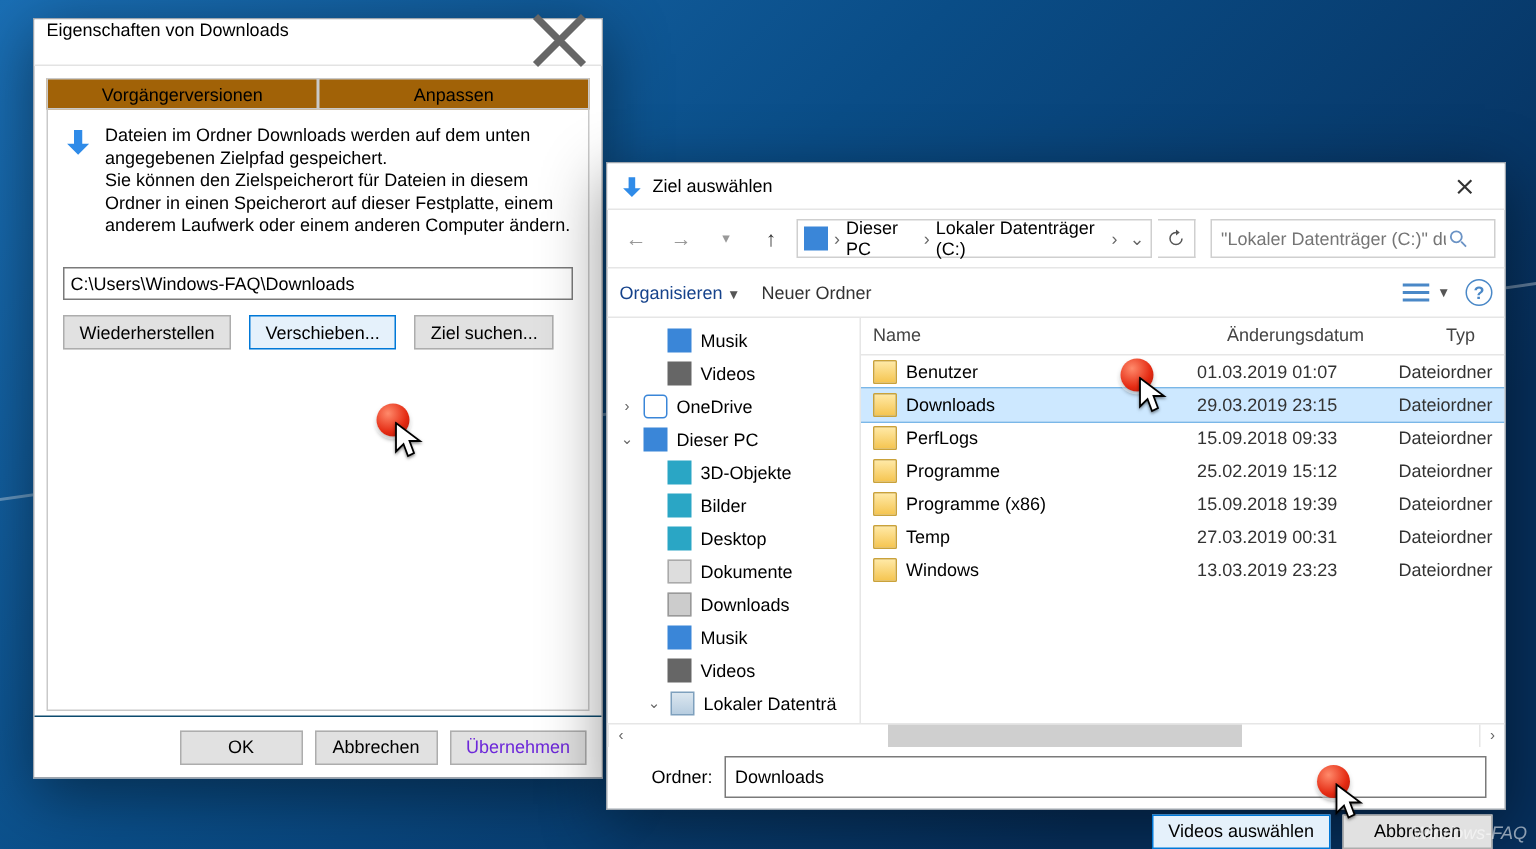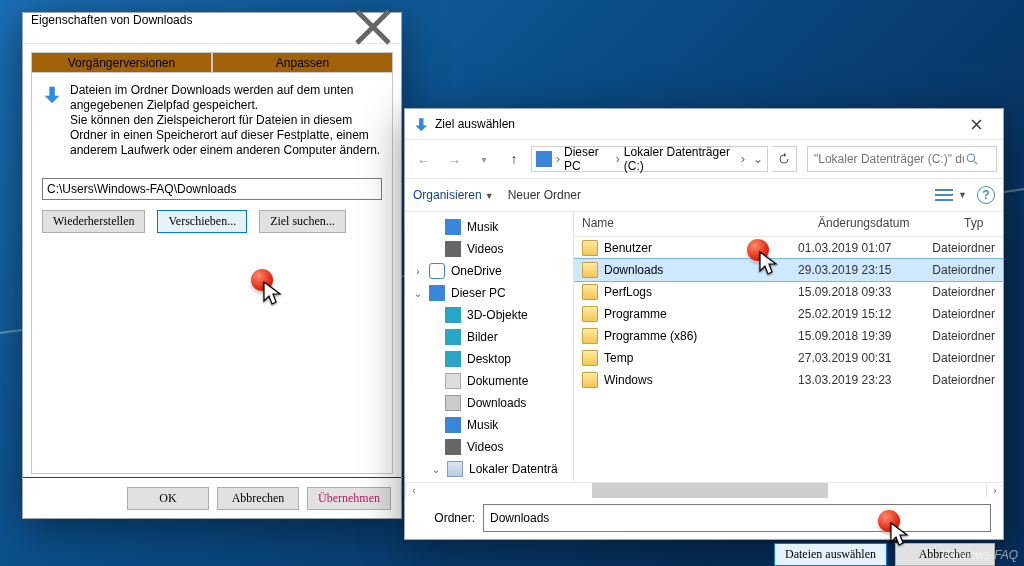--- a/index.html
+++ b/index.html
@@ -16,25 +16,25 @@
   .tab{border:1px solid #c9c9c9;border-bottom:none;padding:3px 0;background:#fff;font-size:12px;text-align:center;flex:1;min-width:0}
   .tab.inactive{background:#a16207}
   .tab.active{background:#fff;border-bottom:1px solid #fff;position:relative;z-index:2}
   .tabpanel{border:1px solid #c9c9c9;padding:10px 10px 10px 10px;height:380px;position:relative}
   .arrow-ico{display:inline-block;width:22px;height:22px;margin-right:6px;vertical-align:top}
   .arrow-ico svg{width:22px;height:22px}
   .desc{font-size:12px;line-height:15px}
   .pathbox{margin-top:14px}
   .pathbox input{width:100%;box-sizing:border-box;height:22px;border:1px solid #7a7a7a;padding:2px 4px;font-family:inherit;font-size:12px}
   .verbs{margin-top:10px;display:flex;gap:12px}
-  .btn{height:23px;border:1px solid #adadad;background:#e1e1e1;padding:0 10px;font-family:Liberation Serif, serif;font-size:12px;cursor:default}
+  .btn{height:23px;border:1px solid #adadad;background:#e1e1e1;padding:0 10px;font-family:Liberation Sans, sans-serif;font-size:12px;cursor:default}
   .btn.hover,.btn:hover{background:#e5f1fb;border-color:#0078d7}
   .footerbtns{position:absolute;left:0;right:0;bottom:0;height:40px;border-top:1px solid #0c4a6e;display:flex;align-items:center;justify-content:flex-end;gap:8px;padding-right:10px;background:#fff}
   .footerbtns .btn{min-width:82px}
-  .btn.disabled{color:#be185d}
+  .btn.disabled{color:#6d28d9}
   
   .win-dlg{left:404px;top:108px;width:598px;height:430px}
   .dlg-title{display:flex;align-items:center;height:30px;padding:0 6px;background:#fff;border-bottom:1px solid #e6e6e6}
   .dlg-title .arrow-ico{transform:scale(.8);margin-right:2px}
   .dlg-title .titletext{flex:1}
   .dlg-close{width:42px;height:28px;display:flex;align-items:center;justify-content:center;font-size:15px;color:#333}
   .navbar{display:flex;align-items:center;height:34px;padding:2px 6px;border-bottom:1px solid #e6e6e6;gap:4px}
   .navbtn{width:26px;height:26px;display:flex;align-items:center;justify-content:center;color:#999;border-radius:2px;font-size:14px}
   .navbtn.enabled{color:#333}
   .crumbbox{flex:1;display:flex;align-items:center;height:24px;border:1px solid #cfcfcf;padding:0 4px;gap:4px;font-size:12px}
@@ -332,21 +332,21 @@
           <div class="thumb"></div>
         </div>
       <div class="rarrow">›</div>
     </div>
 
     <div class="ordnerrow">
       <label>Ordner:</label>
       <input type="text" value="Downloads" style="">
     </div>
     <div class="dlgbtns">
-      <button class="btn primary">Dateien auswählen</button>
+      <button class="btn primary">Videos auswählen</button>
       <button class="btn">Abbrechen</button>
     </div>
   </div>
 
   <div class="marker" style="left:251px;top:269px"></div>
   <div class="cursor" style="left:263px;top:281px">
     <svg viewBox="0 0 20 26">
         <path d="M1 1 L1 20 L6 15 L9 23 L13 21 L10 13 L17 13 Z" fill="#fff" stroke="#000" stroke-width="1.2"></path>
       </svg>
   </div>

